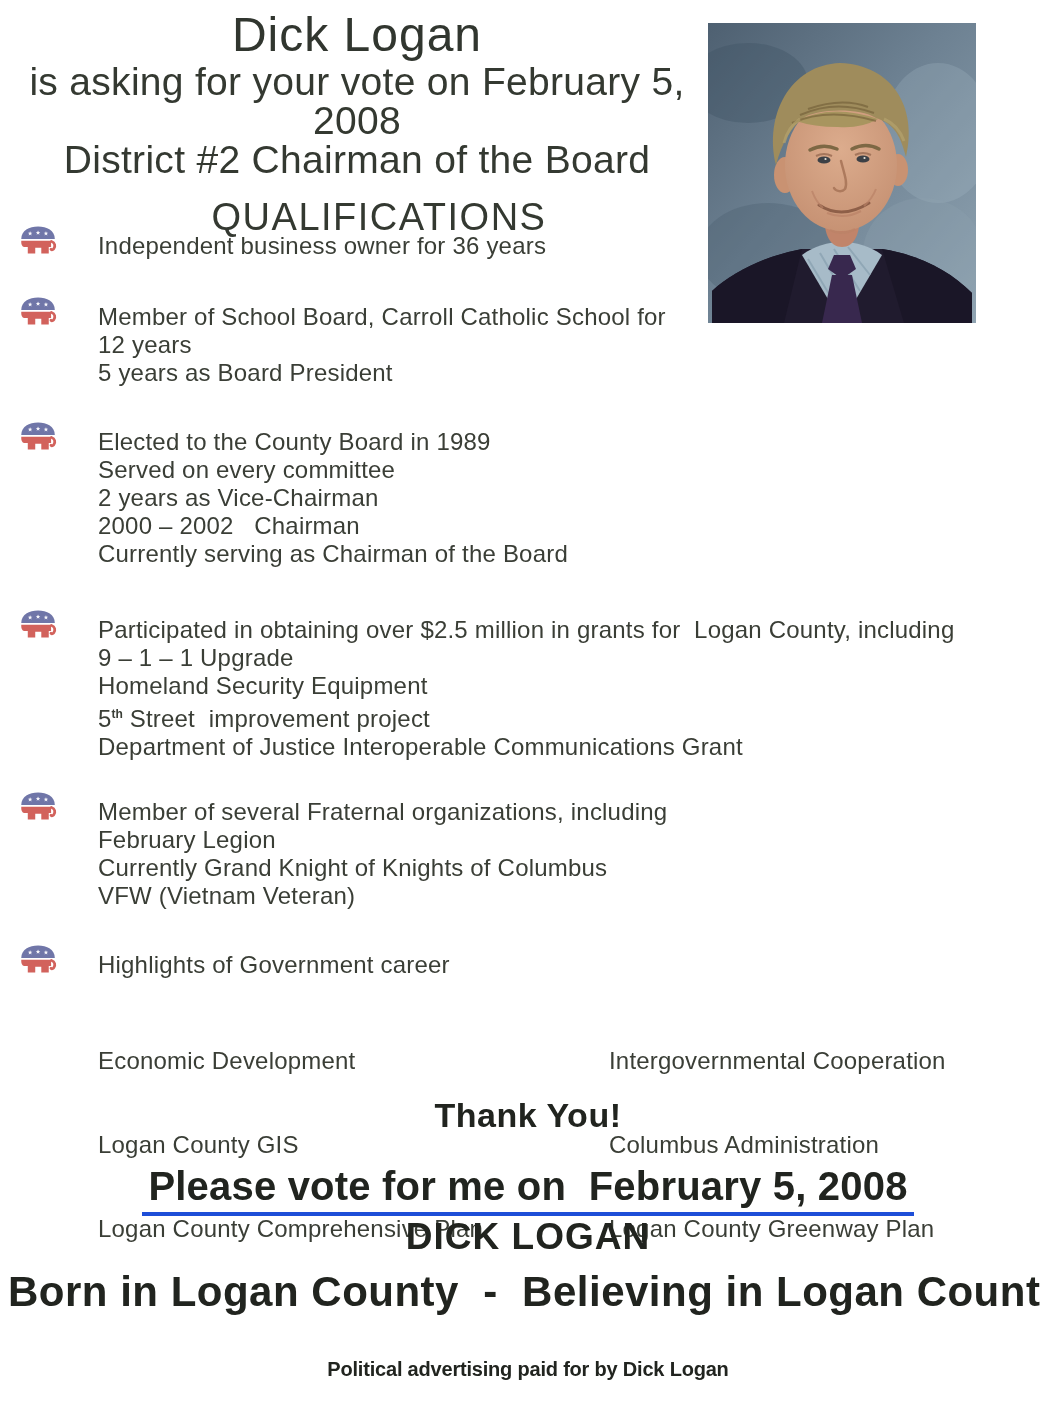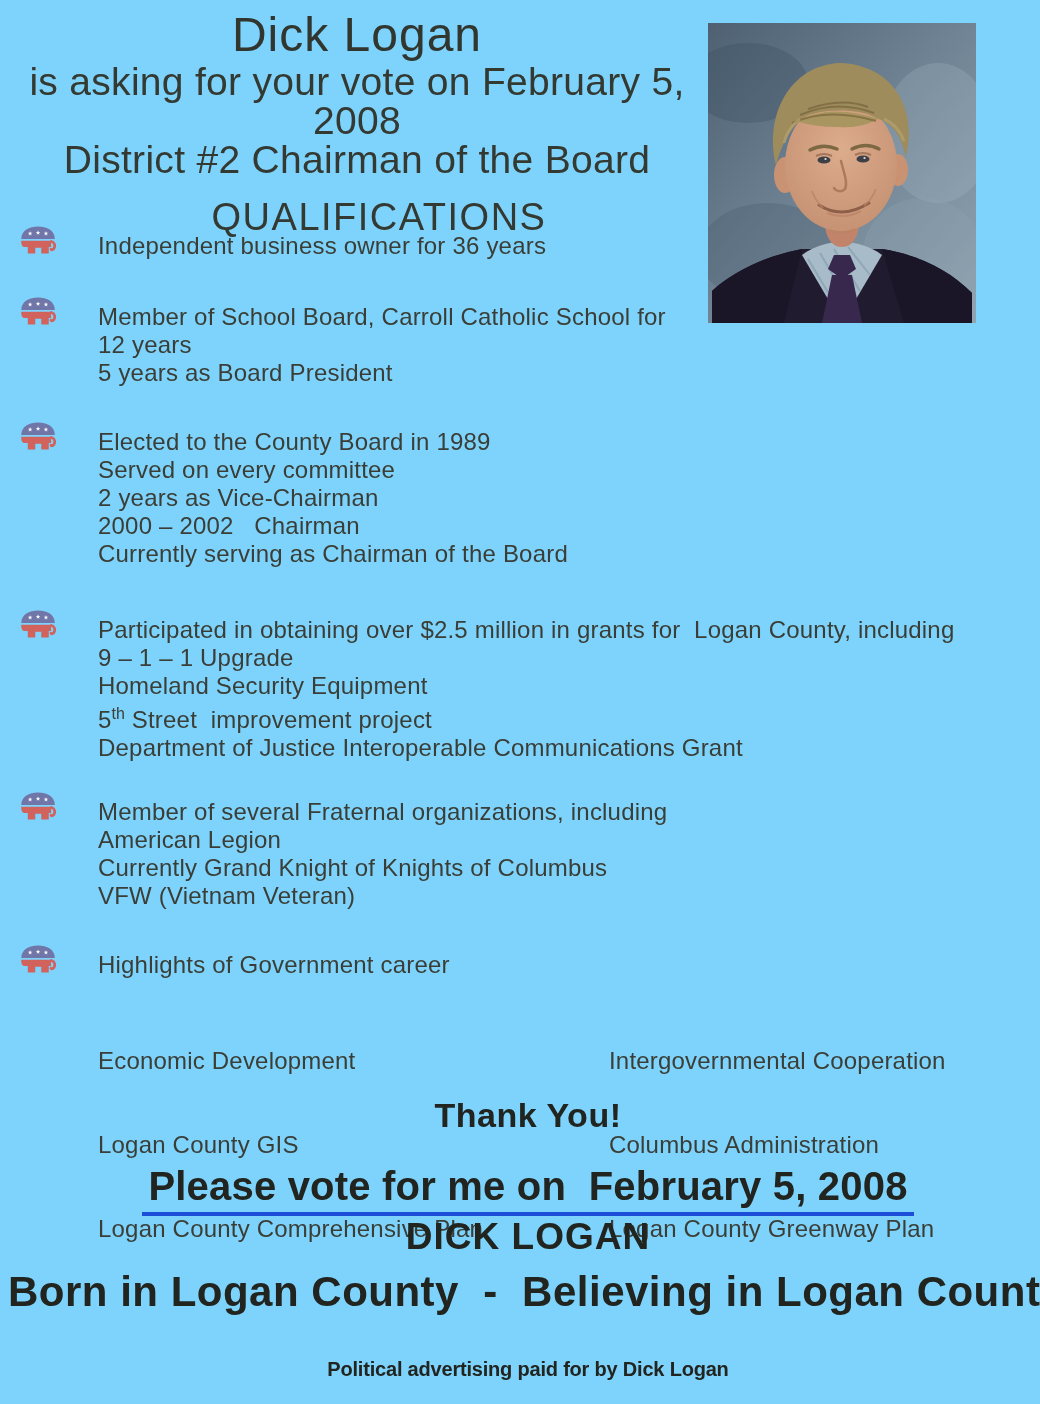--- a/index.html
+++ b/index.html
@@ -1,39 +1,39 @@
 <!DOCTYPE html>
 <html><head>
 <meta charset="utf-8">
 <style>
   html,body{margin:0;padding:0;}
   body{background:#e9e8ee;}
   .page{
     position:relative;
     width:1040px;height:1404px;
     margin:0 auto;
-    background:#7dd3fc;
+    background:#ffffff;
     overflow:hidden;
     font-family:"Liberation Sans", sans-serif;
     color:#3a3e36;
   }
   
   .hdr{position:absolute;left:0;top:0;width:714px;text-align:center;}
   .title{margin-top:8px;font-size:48px;line-height:1.12;letter-spacing:1px;color:#31362f;}
   .sub{font-size:39px;line-height:39px;letter-spacing:0.3px;color:#343931;}
   .qual{margin-top:17px;font-size:38px;letter-spacing:1.5px;color:#343931;margin-left:44px;}
   
   .photo{position:absolute;left:708px;top:23px;width:268px;height:300px;}
   .photo svg{display:block;width:100%;height:100%;}
   
   .bullet{position:absolute;left:18px;right:8px;}
   .eicon{position:absolute;left:0;top:2px;width:41px;height:32px;}
   .blines{margin-left:80px;padding-top:10px;font-size:24px;line-height:28px;letter-spacing:0.2px;}
   .line{white-space:pre;}
-  .line sup{font-size:16px;letter-spacing:0;}
+  .line sup{font-size:12px;letter-spacing:0;font-weight:bold;}
   .cols{position:relative;margin-top:12px;}
   .col{white-space:pre;}
   .col-right{position:absolute;left:511px;top:0;}
   
   .fcenter{position:absolute;left:8px;width:1040px;text-align:center;color:#21241f;}
   .thanks{top:1096px;font-size:34px;font-weight:bold;letter-spacing:0.5px;}
   .plea-wrap{top:1164px;}
   .plea{display:inline-block;font-size:40px;font-weight:bold;letter-spacing:0.2px;
         border-bottom:4px solid #1d4ed8;padding:0 6px 3px 6px;white-space:pre;}
   .caps-name{top:1216px;font-size:37px;font-weight:bold;letter-spacing:1px;}
@@ -169,21 +169,21 @@
       <div class="line">Department of Justice Interoperable Communications Grant</div>
     </div>
   </div>
 
   <div class="bullet" style="top:788px">
     <svg class="eicon" viewBox="0 0 44 34">
         <use href="#gop-elephant"></use>
       </svg>
     <div class="blines">
       <div class="line">Member of several Fraternal organizations, including</div>
-      <div class="line">American Legion</div>
+      <div class="line">February Legion</div>
       <div class="line">Currently Grand Knight of Knights of Columbus</div>
       <div class="line">VFW (Vietnam Veteran)</div>
     </div>
   </div>
 
   <div class="bullet" style="top:941px">
     <svg class="eicon" viewBox="0 0 44 34">
         <use href="#gop-elephant"></use>
       </svg>
     <div class="blines">

